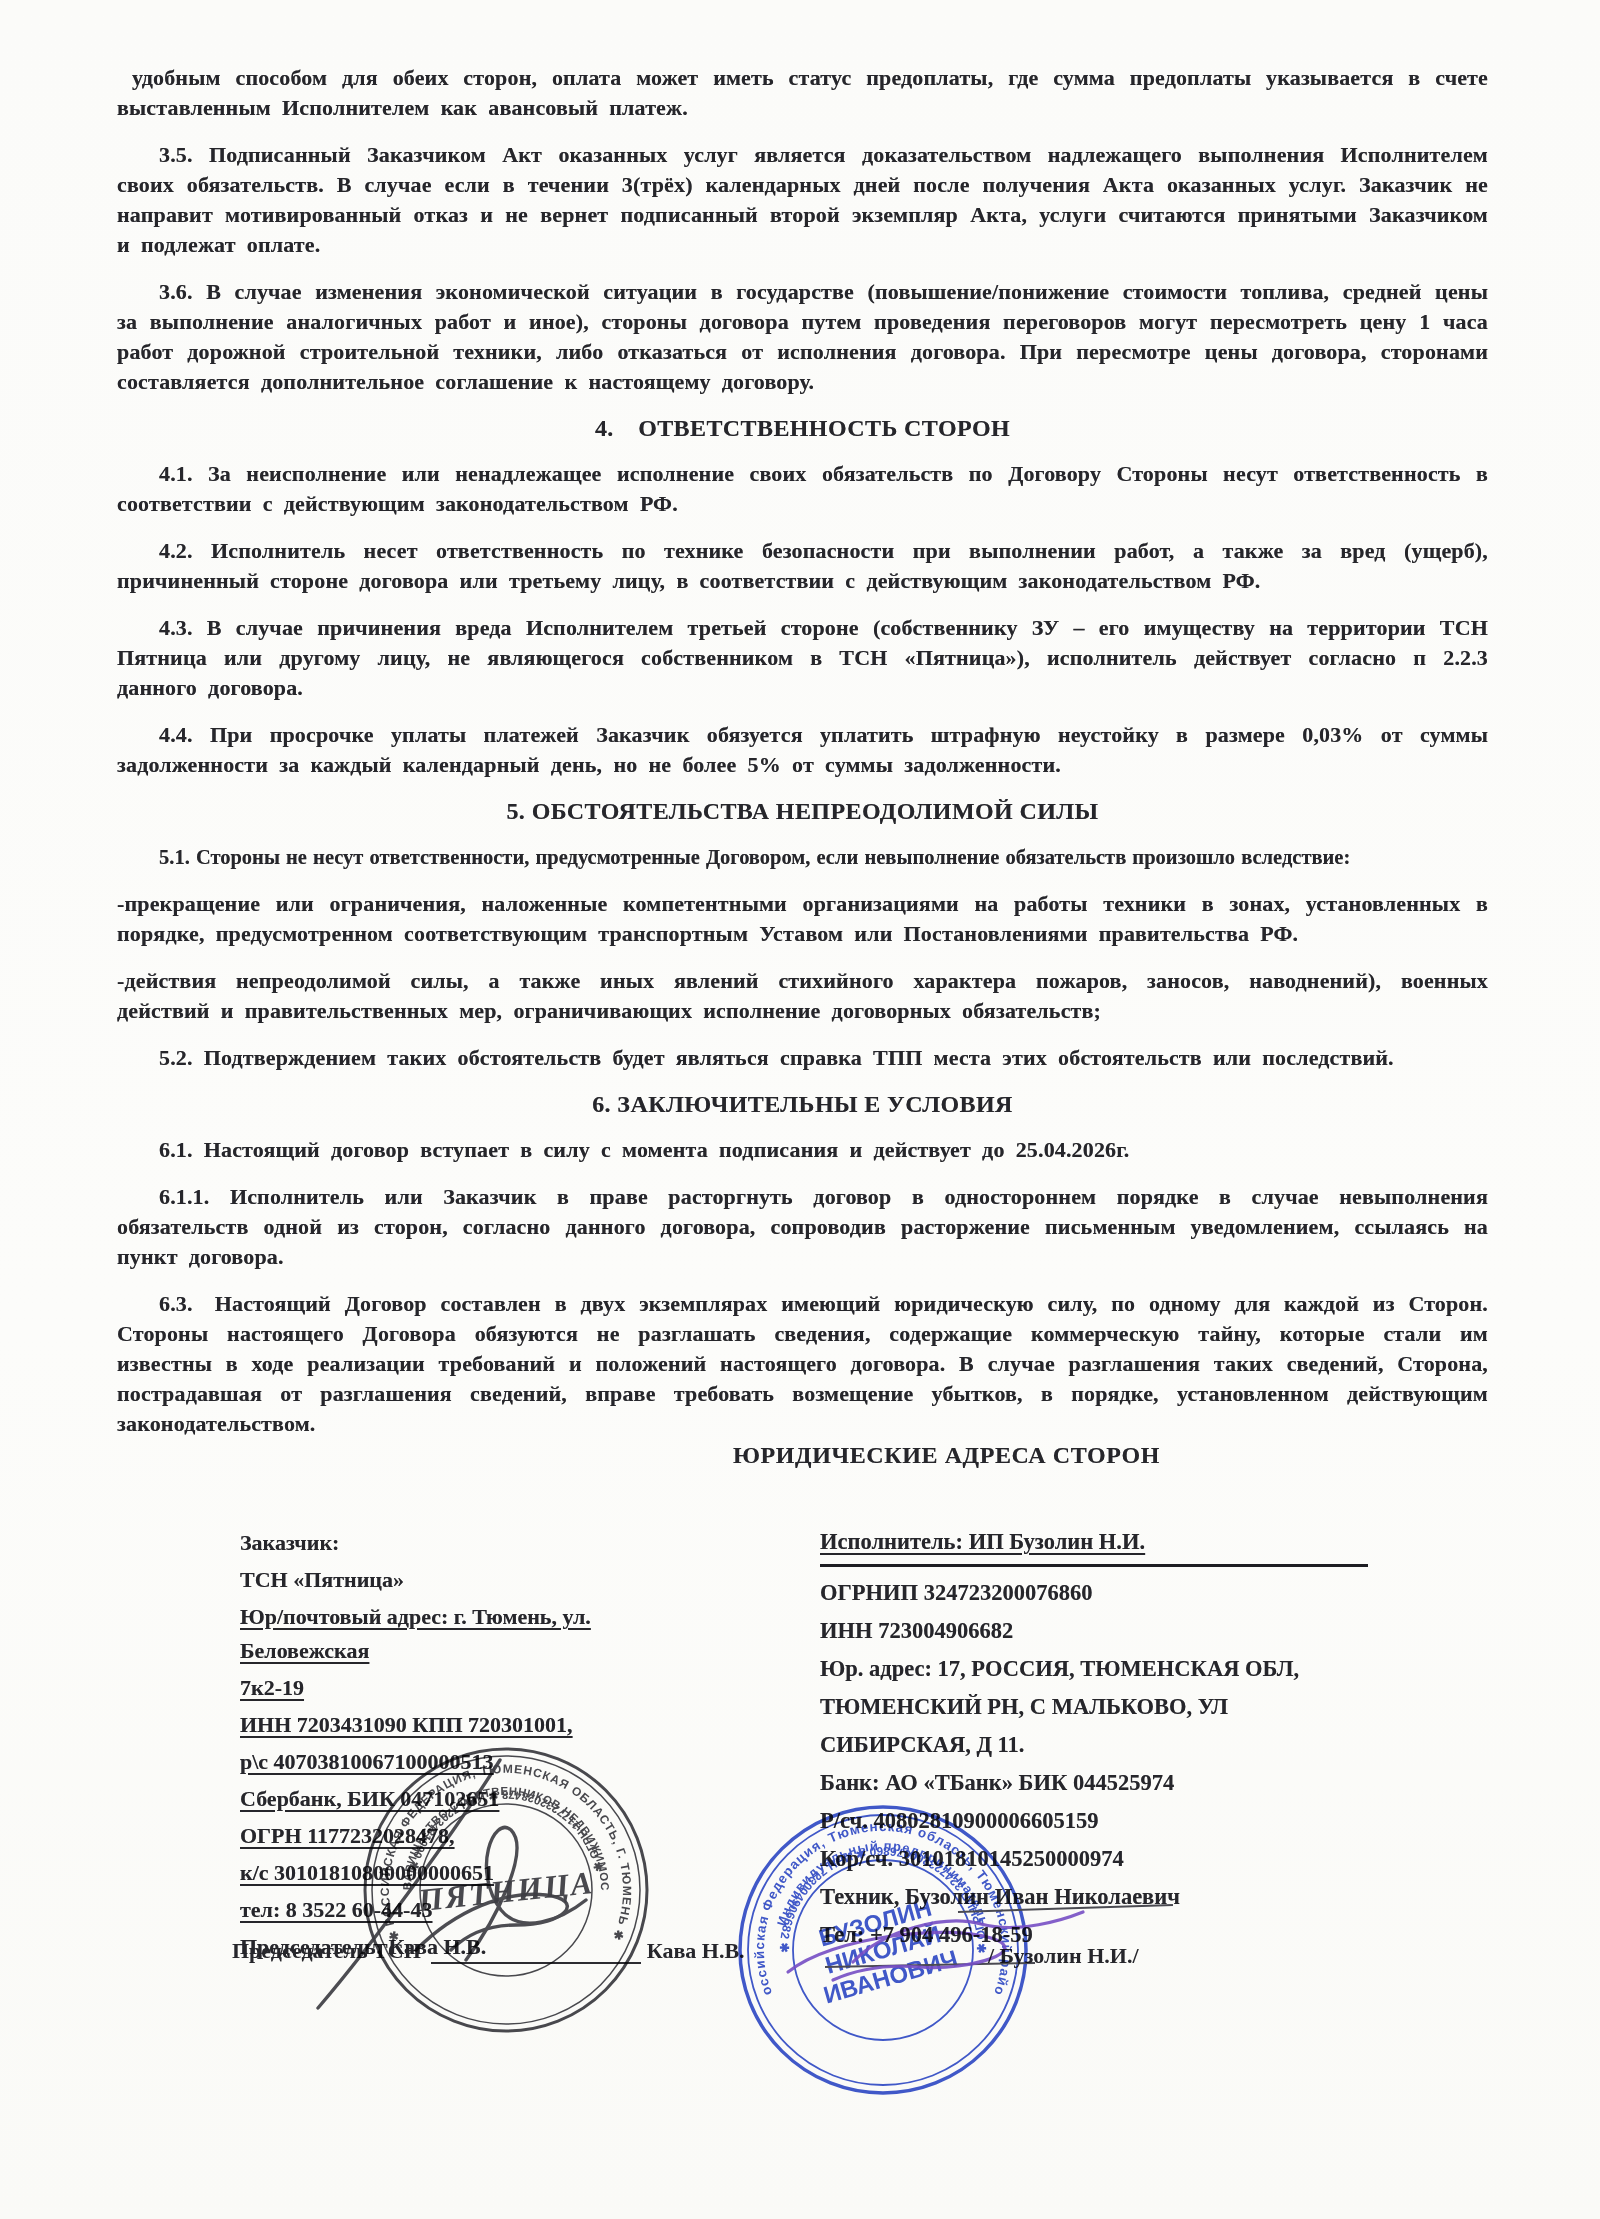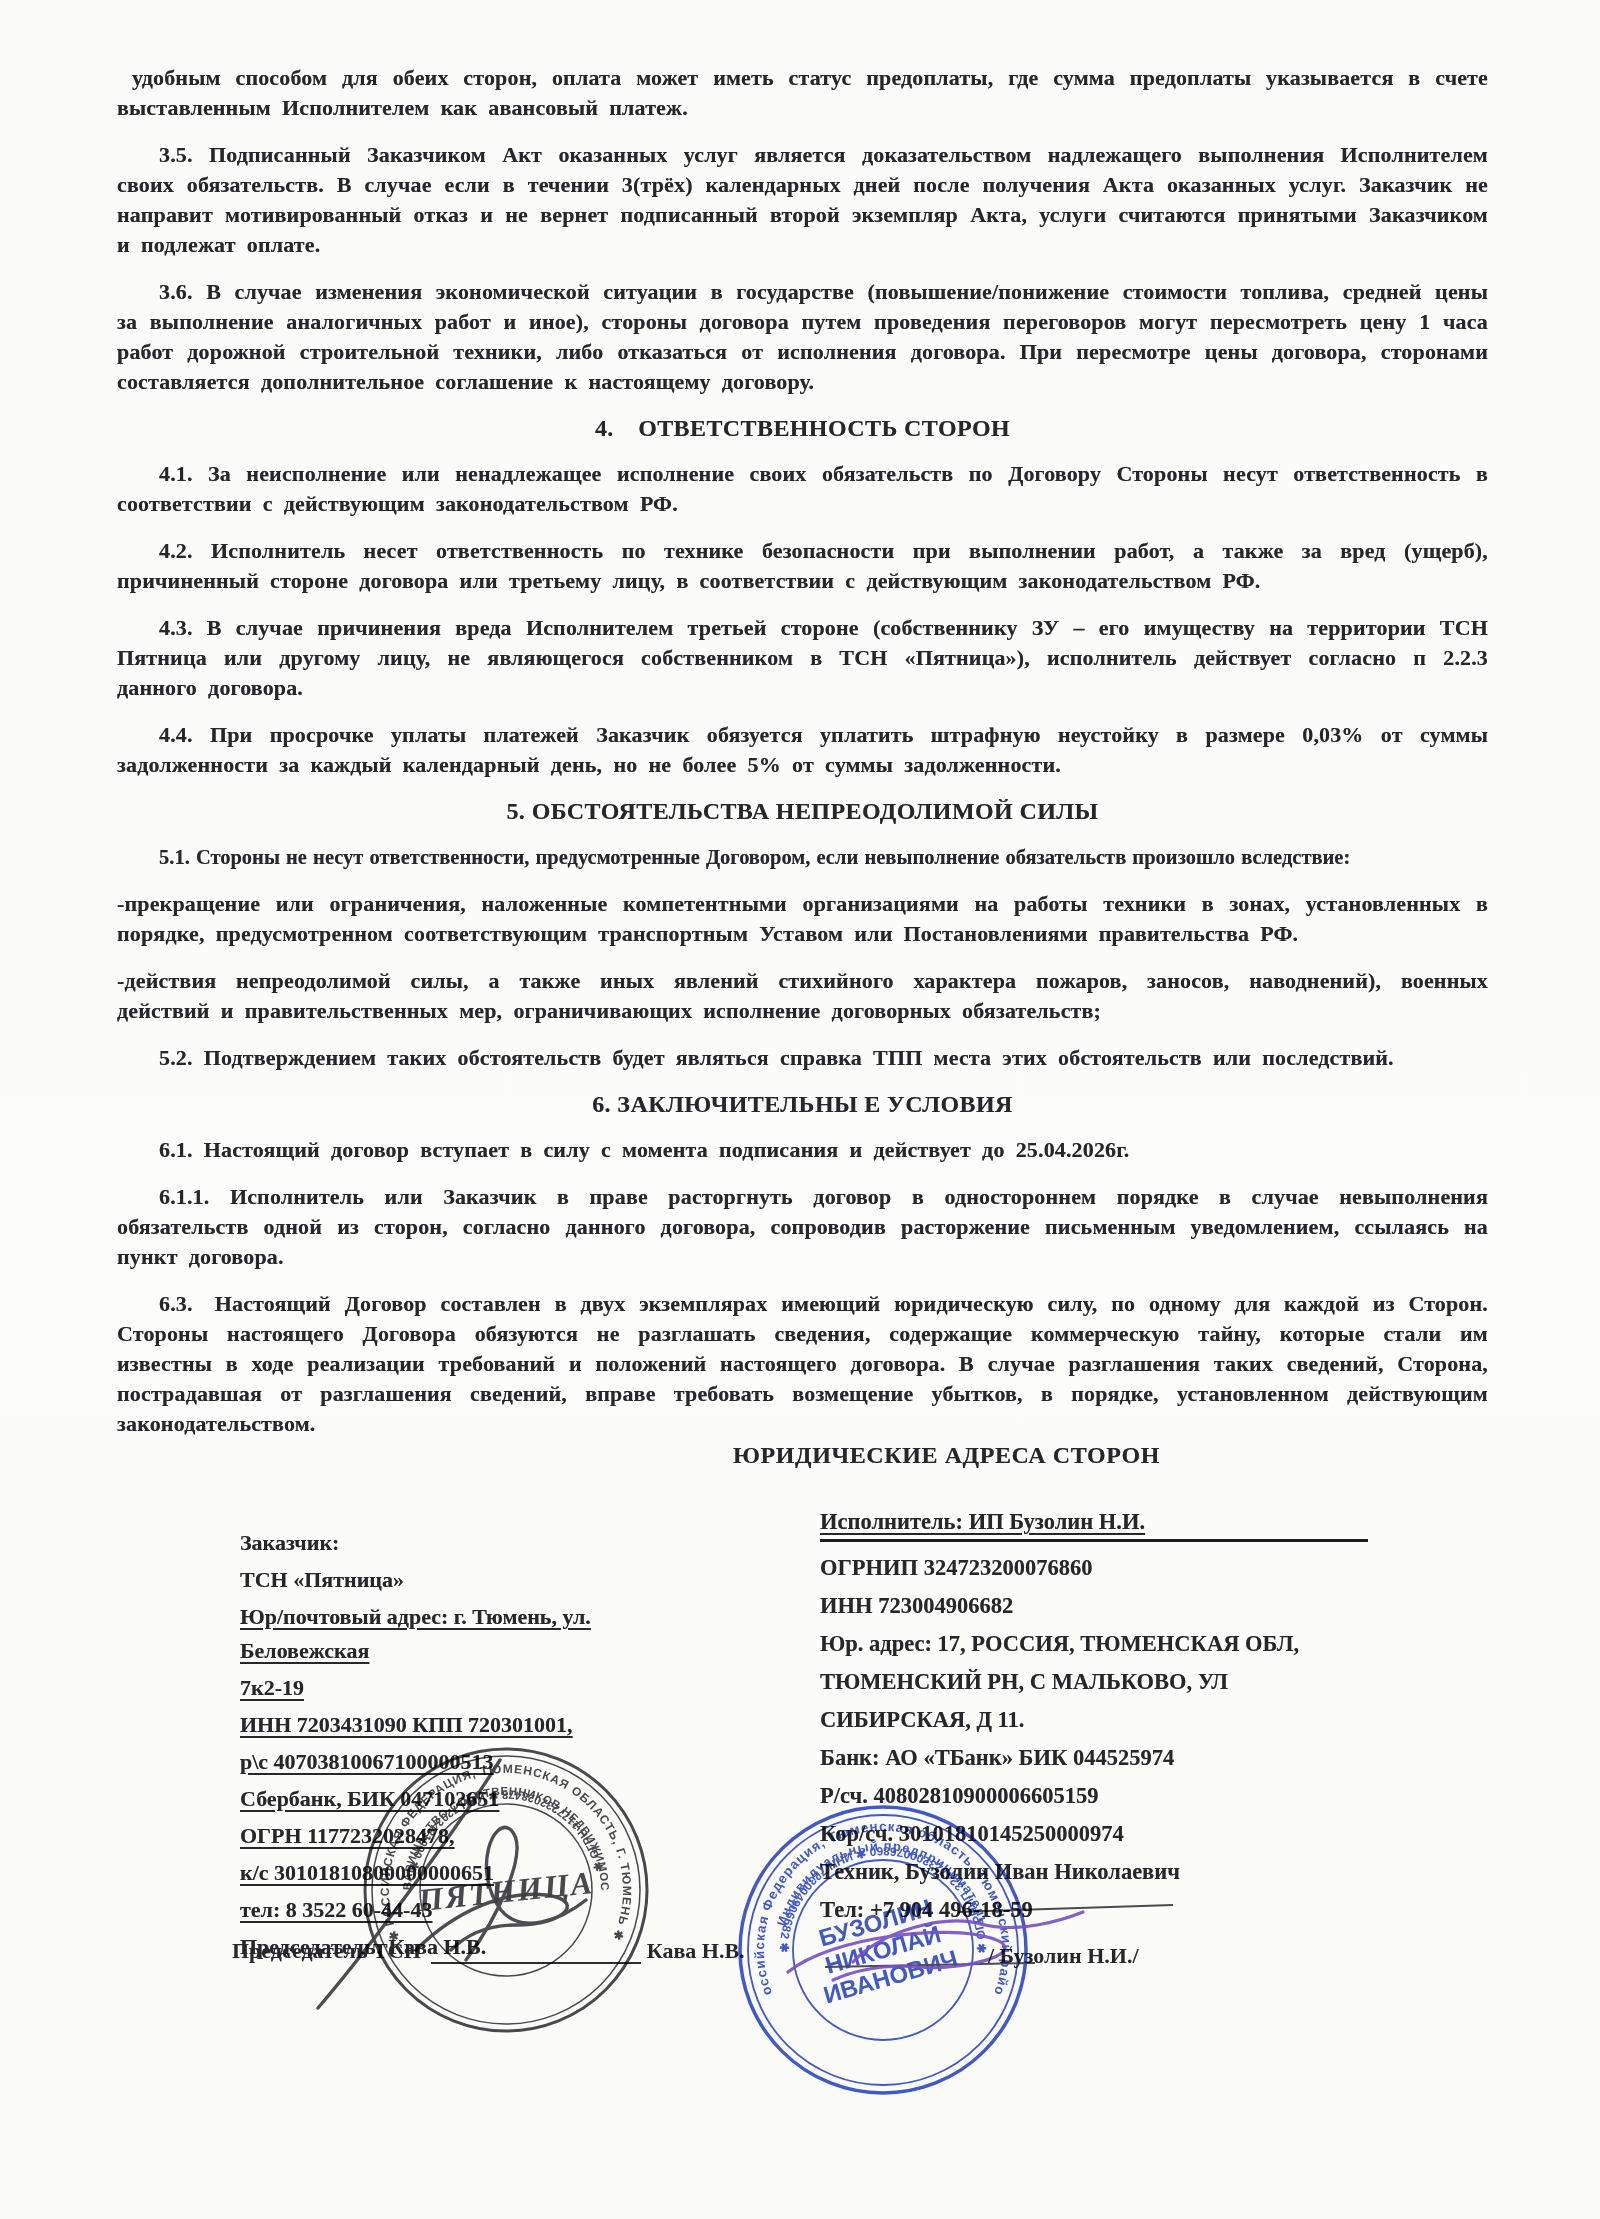--- a/index.html
+++ b/index.html
@@ -14,22 +14,22 @@
   .page-body h3{font-size:24px;line-height:28px;text-align:center;margin:4px 0 10px;font-weight:bold;letter-spacing:.4px;
                 white-space:pre-wrap;text-shadow:0 0 .5px rgba(45,45,50,.5);}
   .lower{position:absolute;top:1440px;left:0;width:1600px;height:779px;z-index:1;}
   .addr-heading{position:absolute;top:2px;left:0;width:1160px;text-align:right;font-size:24px;font-weight:bold;
                 letter-spacing:.6px;margin:0;text-shadow:0 0 .5px rgba(45,45,50,.5);}
   .col{position:absolute;font-weight:bold;text-shadow:0 0 .5px rgba(45,45,50,.45);}
   .col-left{top:86px;left:240px;width:440px;font-size:22px;line-height:34px;}
   .col-right{top:64px;left:820px;width:548px;font-size:22.5px;line-height:35px;}
   .cline{margin-bottom:3px;}
   .cline.u{text-decoration:underline;text-underline-offset:4px;text-decoration-thickness:1.5px;}
-  .contractor-heading{border-bottom:3.5px solid #1d1d22;margin-bottom:8px;text-decoration:underline;
-                      text-underline-offset:4px;text-decoration-thickness:1.5px;}
+  .contractor-heading{border-bottom:3.5px solid #1d1d22;padding-bottom:5px;margin-bottom:8px;text-decoration:underline;
+                      text-underline-offset:4px;text-decoration-thickness:1.5px;margin-top:20px;}
   .sig-left{position:absolute;top:498px;left:232px;display:flex;font-size:22px;font-weight:bold;}
   .sig-left .sig-line{display:inline-block;width:210px;border-bottom:2px solid #2c2c31;margin:0 6px 4px 10px;height:24px;}
   .sig-name-right{position:absolute;top:503px;left:988px;font-size:22px;font-weight:bold;}
   .stamp{position:absolute;mix-blend-mode:multiply;}
   .stamp svg{overflow:visible;}
   .stamp-black{top:300px;left:356px;opacity:.88;}
   .stamp-blue{top:360px;left:733px;opacity:.92;}
   .ring-text{font-family:"Liberation Sans",sans-serif;font-weight:bold;}
 </style>
 </head>

